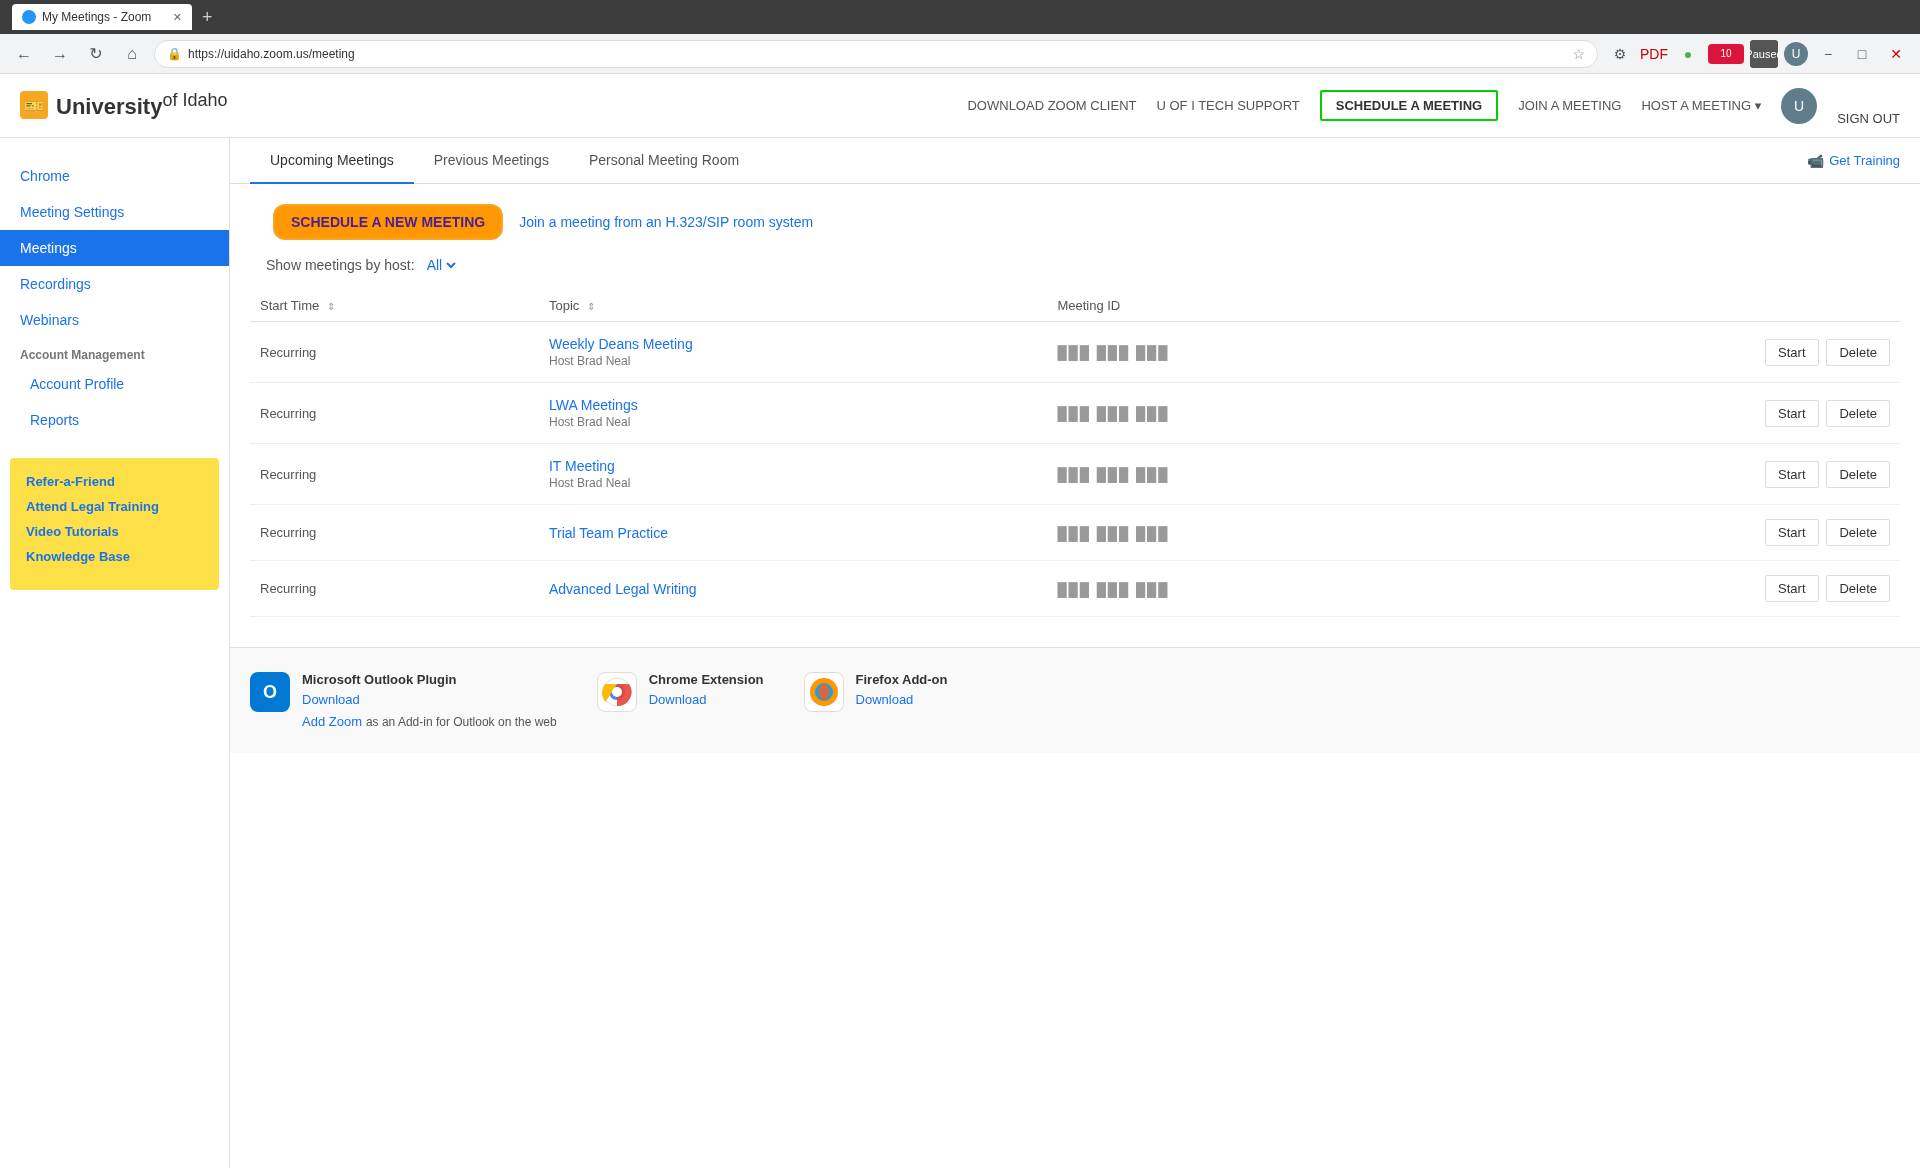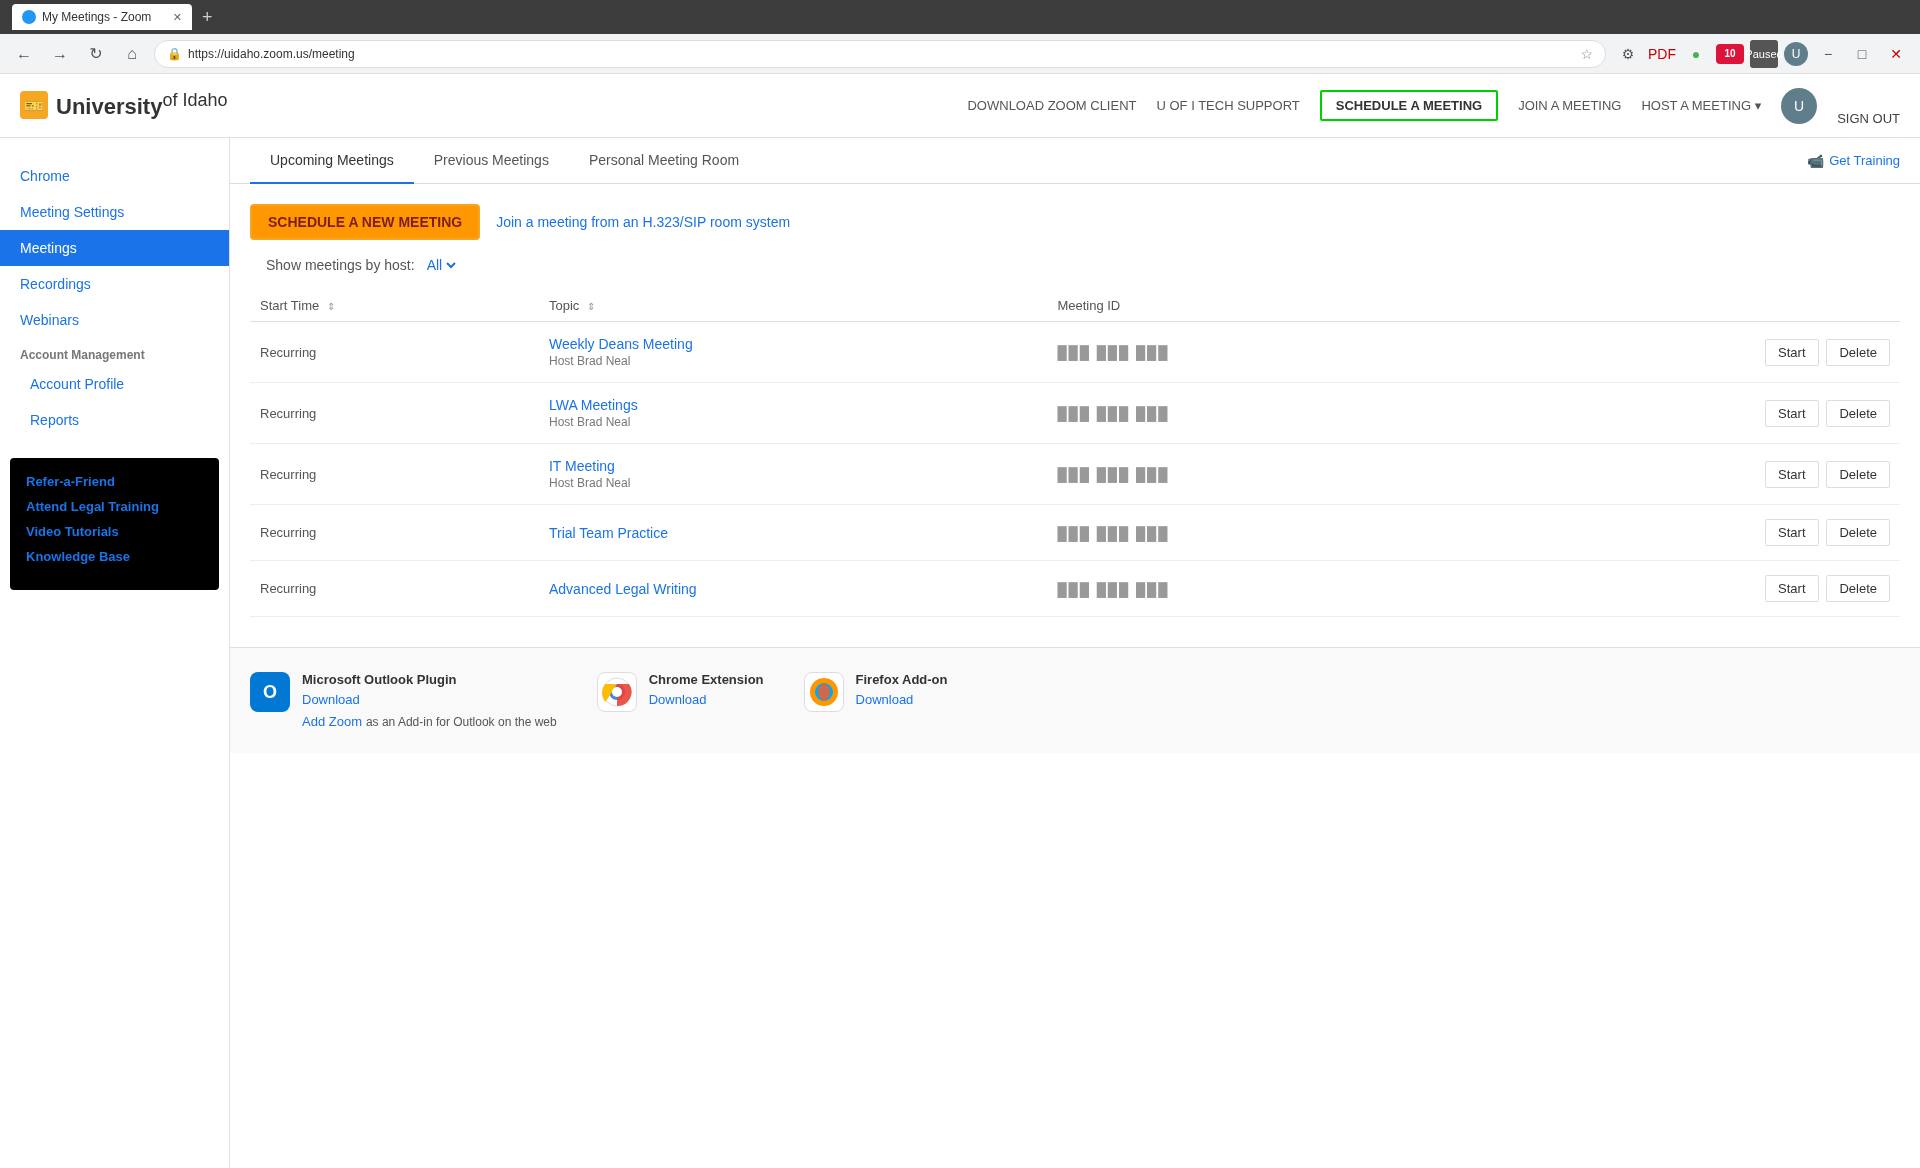--- a/index.html
+++ b/index.html
@@ -166,21 +166,21 @@
     }
     .sidebar-section-label {
       padding: 10px 20px 4px;
       font-size: 12px;
       color: #777;
       font-weight: bold;
       text-transform: none;
     }
     .sidebar-green-box {
       margin: 20px 10px;
-      background: #000000;
+      background: #fde047;
       border-radius: 4px;
       padding: 16px;
     }
     .sidebar-green-box a {
       display: block;
       color: #1a73e8;
       font-size: 13px;
       font-weight: bold;
       margin-bottom: 10px;
       text-decoration: none;
@@ -224,28 +224,29 @@
       gap: 4px;
     }
     .video-icon { color: #1a73e8; font-size: 14px; }
 
     
     .content-area {
       padding: 20px;
     }
     .schedule-new-btn {
       background: #ff9800;
-      color: #7f1d1d;
+      color: #4c1d95;
       border: 2px solid #f5a623;
       padding: 8px 16px;
       font-size: 14px;
       font-weight: bold;
       cursor: pointer;
-      border-radius: 4px;
+      border-radius: 12px;
       margin-right: 16px;
+      margin-left: 23px;
     }
     .join-link {
       color: #1a73e8;
       font-size: 14px;
       cursor: pointer;
       text-decoration: none;
     }
     .show-host-row {
       display: flex;
       align-items: center;
@@ -366,21 +367,21 @@
   <button class="nav-btn">⌂</button>
   <div class="address-bar">
     <span class="lock-icon">🔒</span>
     <span class="address-text">https://uidaho.zoom.us/meeting</span>
     <span class="star-icon">☆</span>
   </div>
   <div class="browser-actions">
     <button class="browser-action-btn">⚙</button>
     <button class="browser-action-btn" style="color:#c00;">PDF</button>
     <button class="browser-action-btn" style="color:#4caf50;">●</button>
-    <button class="browser-action-btn" style="background:#dc143c;color:#fff;width:28px;height:20px;border-radius:4px;font-size:10px;font-weight:bold;">10</button>
+    <button class="browser-action-btn" style="background:#dc143c;color:#fff;width:36px;height:20px;border-radius:4px;font-size:10px;font-weight:normal;">10</button>
     <button class="browser-action-btn" style="background:#555;color:#fff;font-size:11px;padding:2px 6px;border-radius:3px;">Paused</button>
     <button class="browser-action-btn" style="background:#607d8b;color:#fff;border-radius:50%;width:24px;height:24px;font-size:12px;">U</button>
     <button class="browser-action-btn">−</button>
     <button class="browser-action-btn">□</button>
     <button class="browser-action-btn" style="color:#c00;">✕</button>
   </div>
 </div>
 
 <div class="app-header">
   <div class="logo-area">

